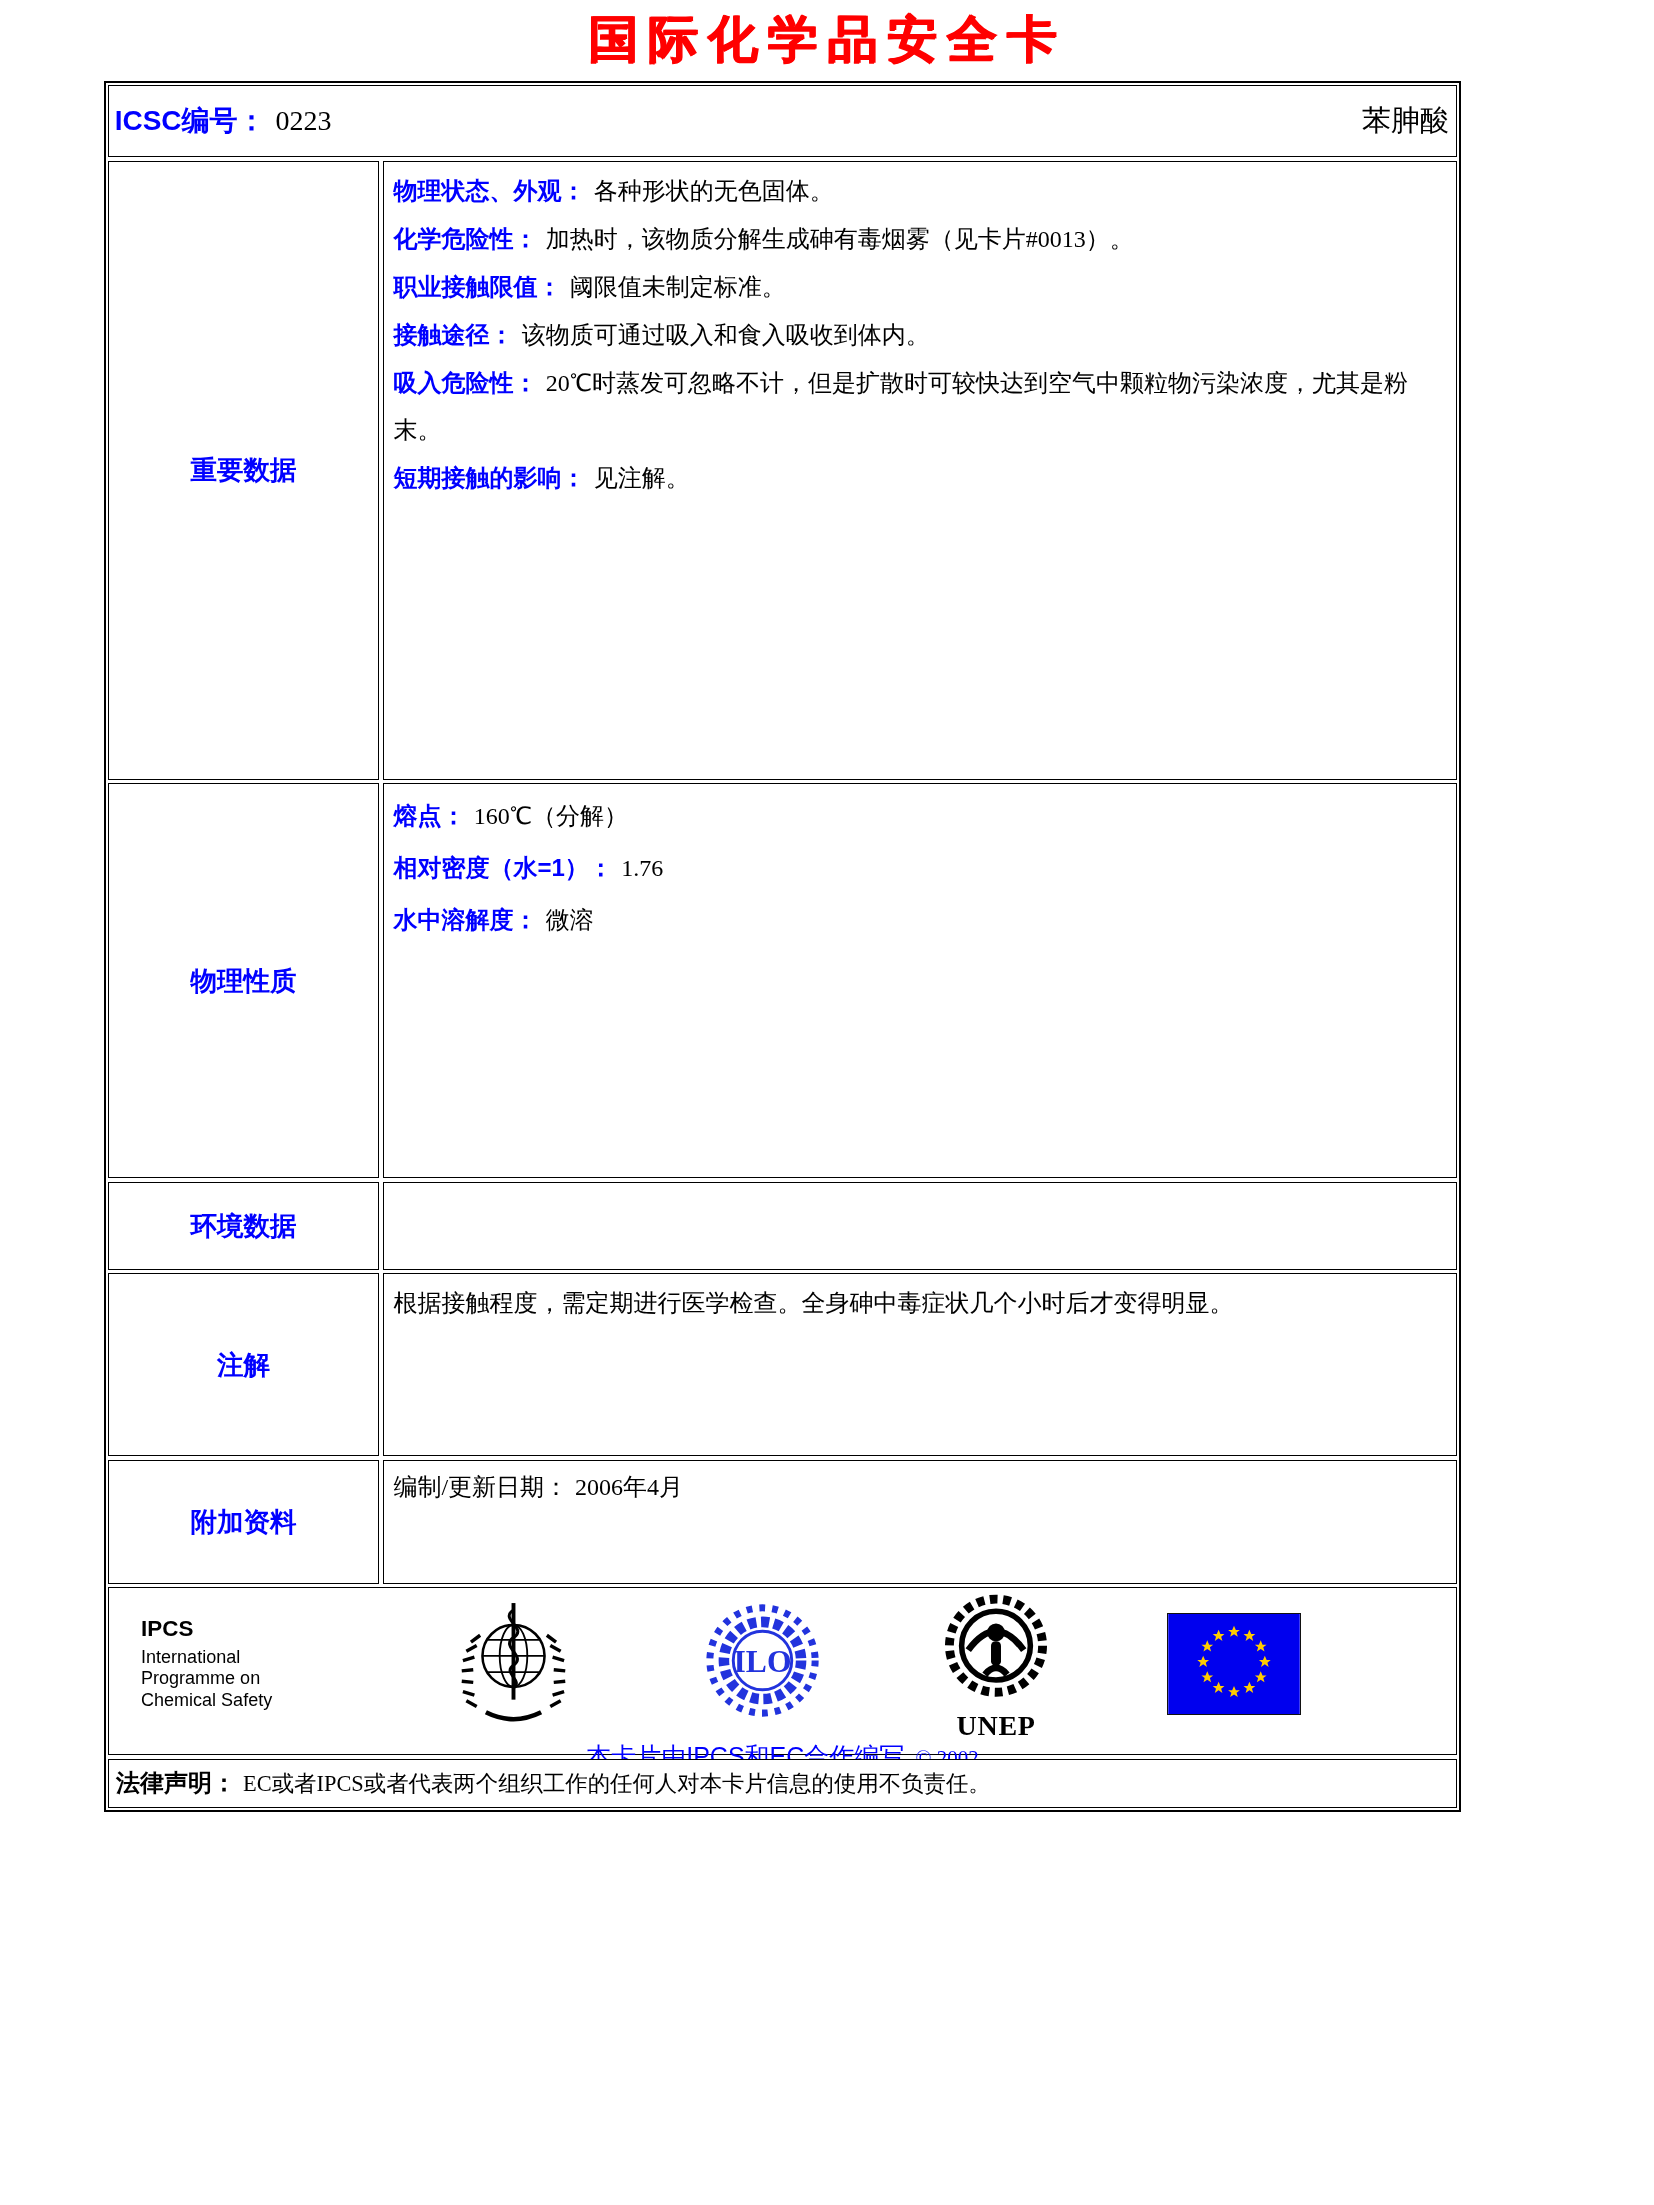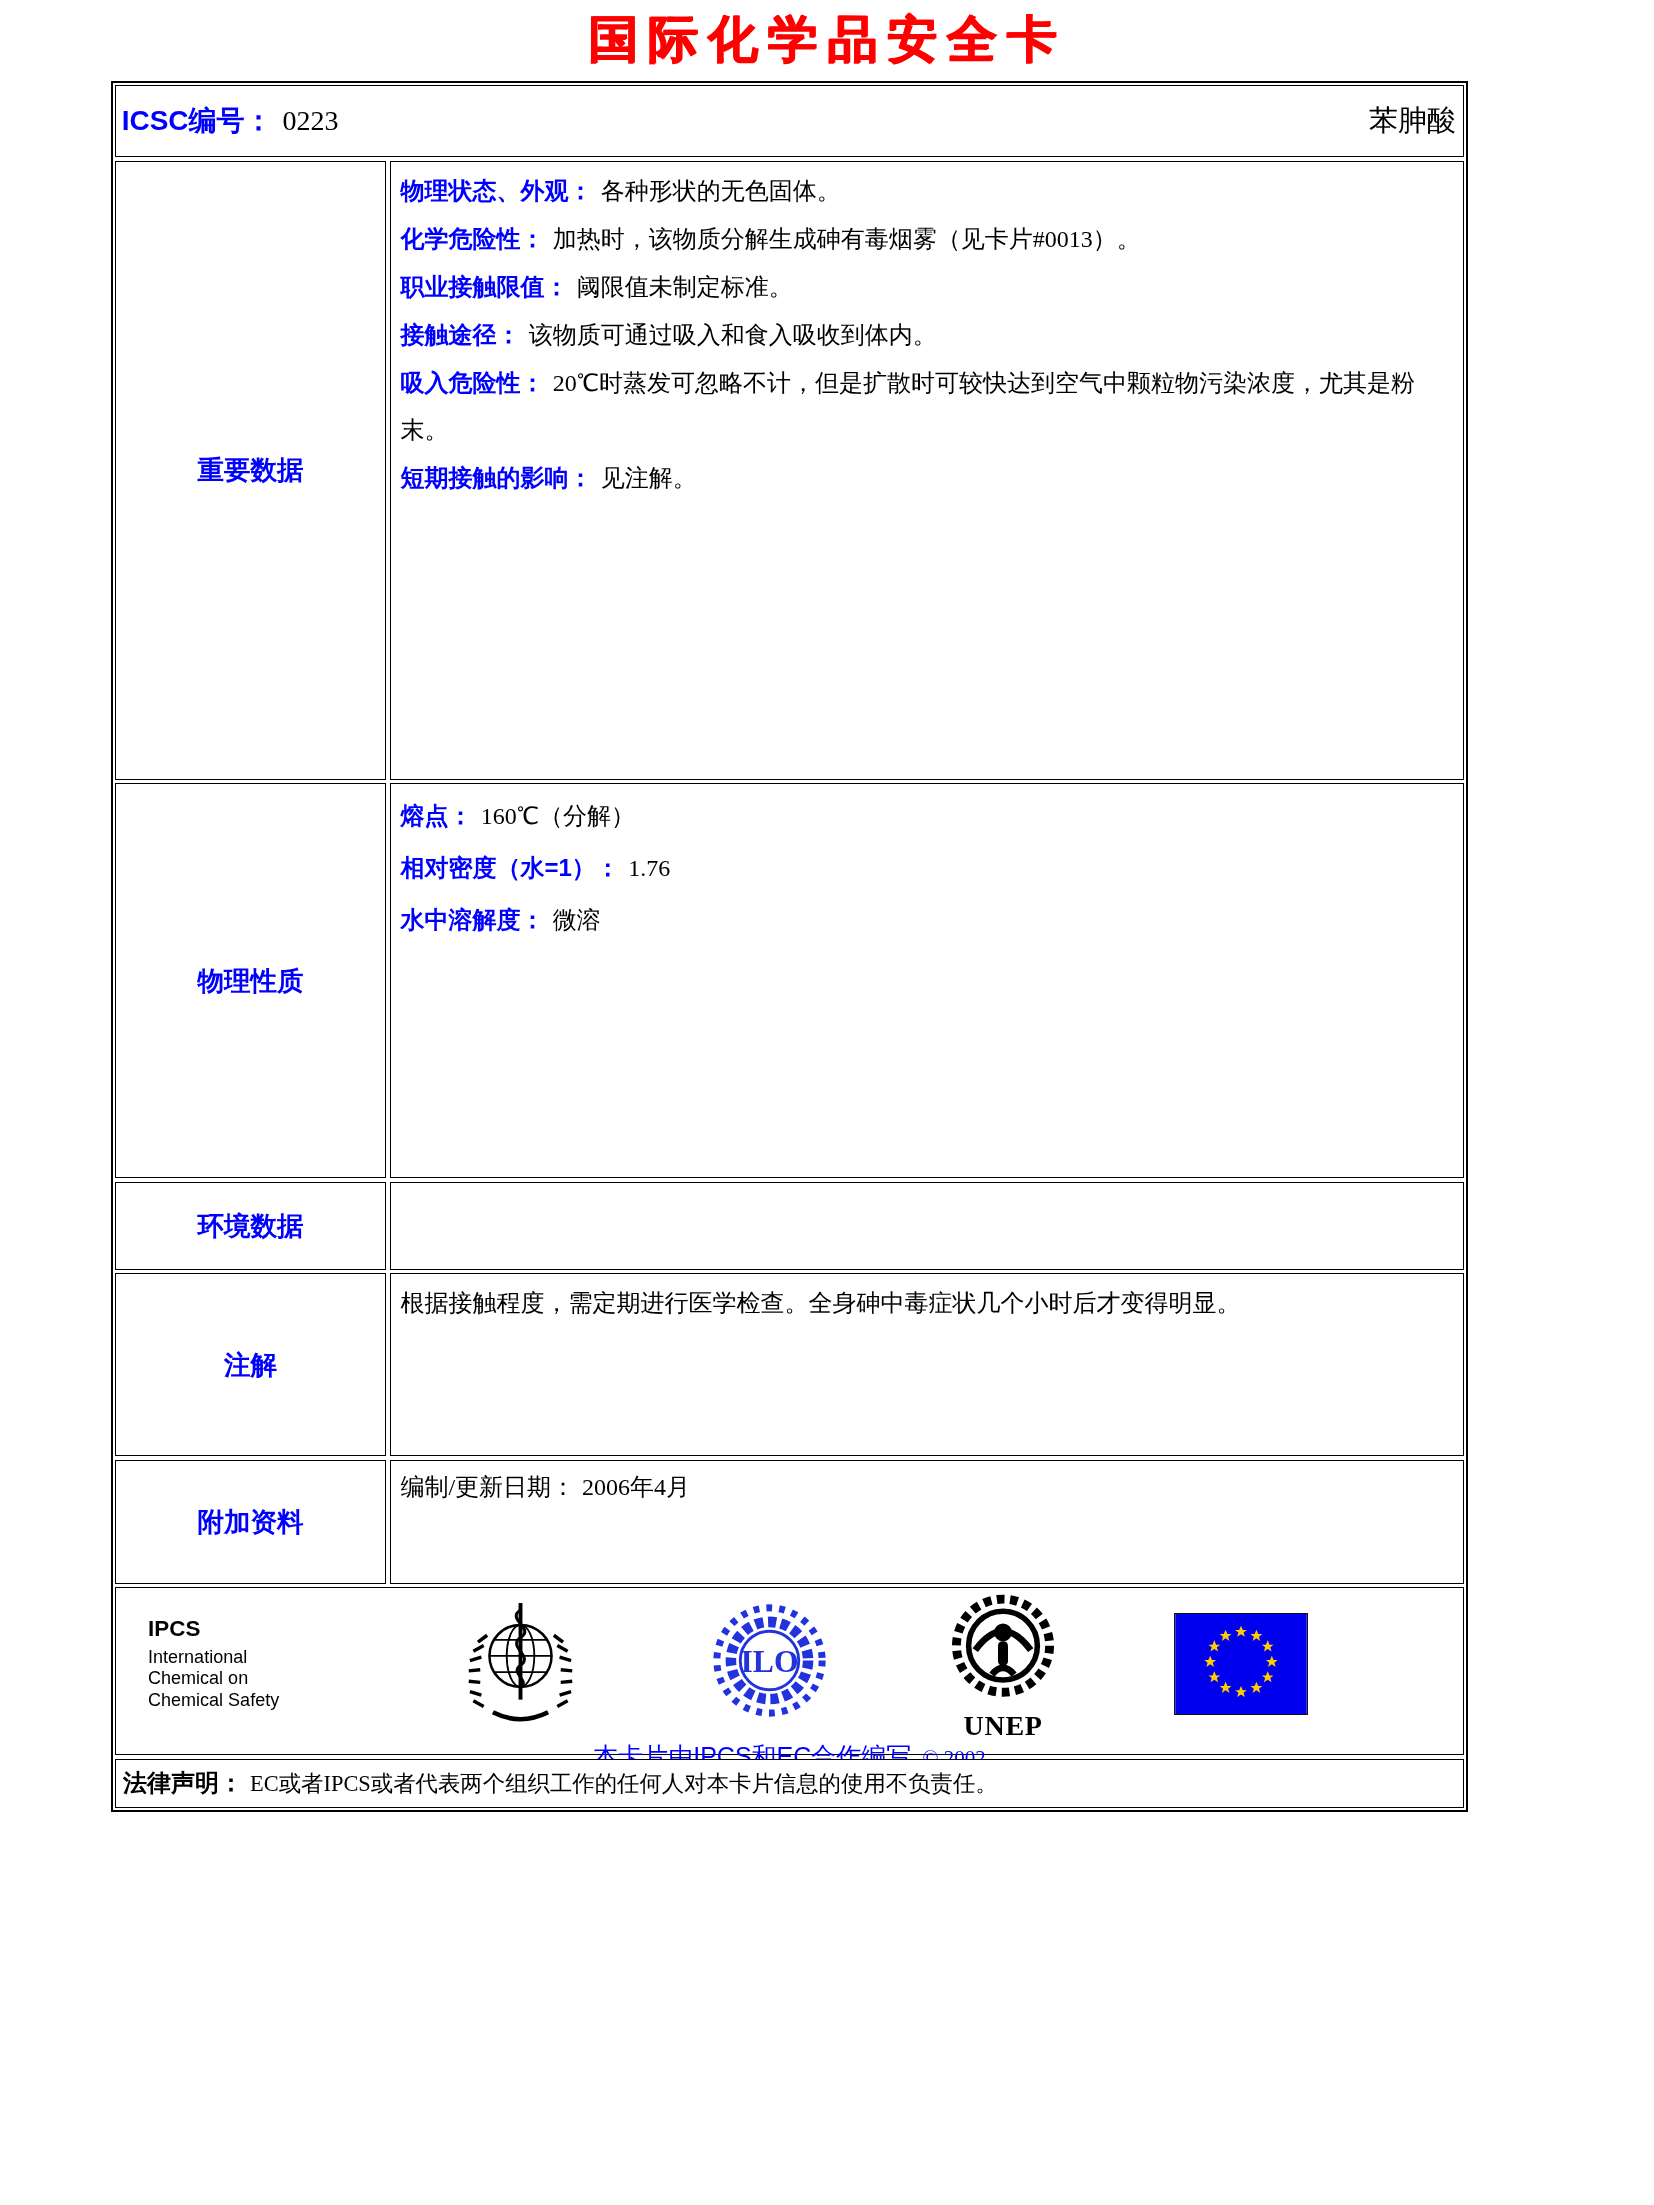--- a/index.html
+++ b/index.html
@@ -19,21 +19,21 @@
     font-family:"Liberation Sans",sans-serif;
     font-size:50px;
     font-weight:900;
     letter-spacing:9.8px;
     color:var(--title-red,#FF0000);
     text-shadow:1.4px 0 0 var(--title-red,#FF0000),0 0.7px 0 var(--title-red,#FF0000);
   }
 
   .card{
     position:absolute;
-    left:111px; top:81px;
+    left:104px; top:81px;
     width:1357px;
     border:2.8px solid #000;
     padding:2.1px;
     background:#fff;
     display:grid;
     grid-template-columns:271px 1fr;
     gap:3.5px;
   }
   .cell{border:1.4px solid #000;background:#fff;}
   .span2{grid-column:1 / -1;}
@@ -203,21 +203,21 @@
         <span class="alabel">编制/更新日期：</span><span>2006年4月</span>
       </div>
     </div>
 
     <div class="cell span2 logos-cell">
       <div class="logo-strip">
 
         <div class="ipcs-block">
           <div class="ipcs-acronym">IPCS</div>
           <div class="ipcs-line">International</div>
-          <div class="ipcs-line">Chemical on</div>
+          <div class="ipcs-line">Programme on</div>
           <div class="ipcs-line">Chemical Safety</div>
         </div>
 
         <svg class="logo who-logo" width="115" height="136" viewBox="0 0 100 118">
           <g stroke="#000" fill="none">
             <circle cx="50" cy="52" r="27" stroke-width="2.2"></circle>
             <ellipse cx="50" cy="52" rx="12" ry="27" stroke-width="1.6"></ellipse>
             <line x1="23" y1="52" x2="77" y2="52" stroke-width="1.6"></line>
             <line x1="27.5" y1="38" x2="72.5" y2="38" stroke-width="1.6"></line>
             <line x1="27.5" y1="66" x2="72.5" y2="66" stroke-width="1.6"></line>

